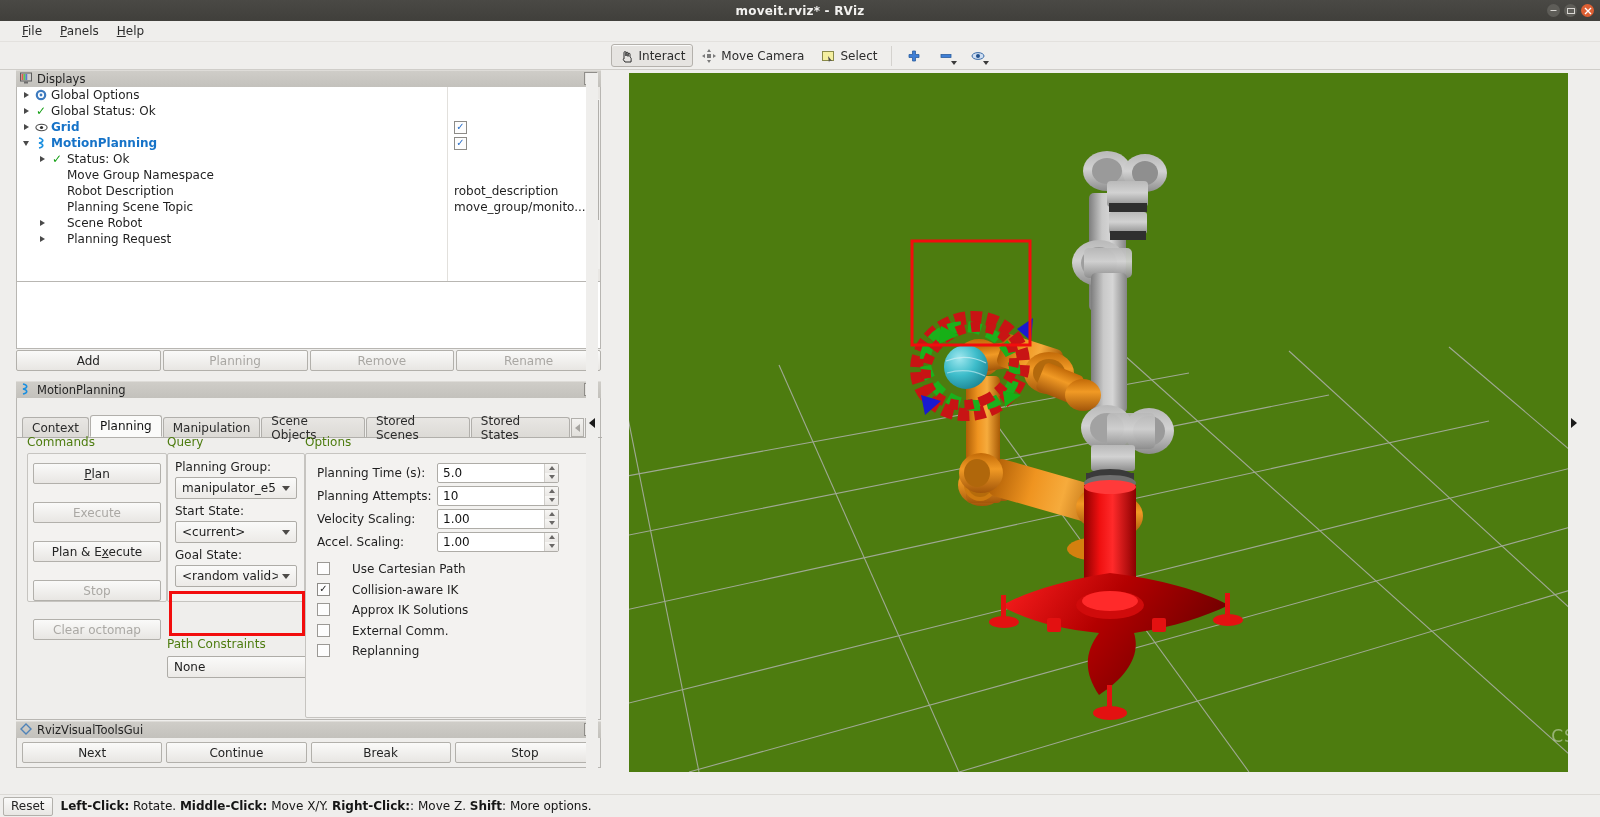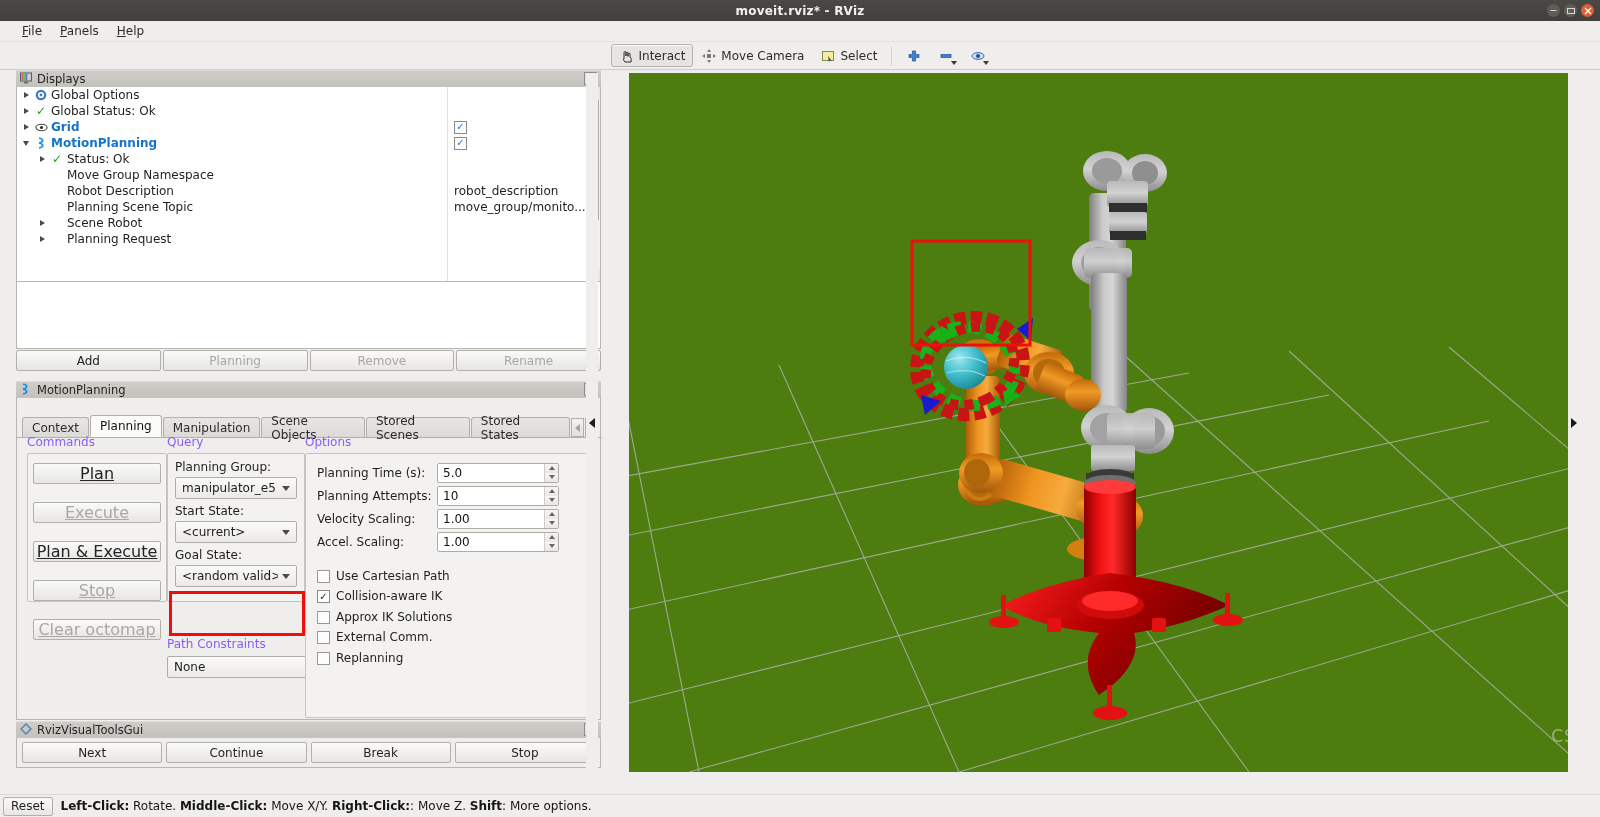--- a/index.html
+++ b/index.html
@@ -167,33 +167,33 @@
   }
   .tab-navs { margin-left: auto; display:flex; align-items:flex-end; padding-right:4px; gap:1px;}
   .tab-nav {
     width: 13px; height: 19px; display:flex; align-items:center; justify-content:center;
     background: linear-gradient(to bottom,#f3f2f0,#e2e0dc); border: 1px solid #b1afab;
   }
   .nav-l { width:0;height:0;border-top:4px solid transparent;border-bottom:4px solid transparent;border-right:5px solid #a6a4a0;}
   .nav-r { width:0;height:0;border-top:4px solid transparent;border-bottom:4px solid transparent;border-left:5px solid #2a2a2a;}
 
   .mp-cols { position: absolute; left: 0; top: 23px; width: 585px; height: 298px; }
-  .grp-label { font-size: 12px; color: #8b5cf6; }
+  .grp-label { font-size: 12px; color: #4d7c0f; }
   .groupbox { border: 1px solid #c6c4c0; background: #f3f2f0; border-radius: 2px; }
 
   .col-cmd { position: absolute; left: 10px; top: 14px; width: 140px; }
   .col-qry { position: absolute; left: 150px; top: 14px; width: 138px; }
   .col-opt { position: absolute; left: 288px; top: 14px; width: 288px; }
 
   .cmdbtn {
     width: 128px; height: 21px; margin: 0 auto 18px auto; display: flex;
     align-items: center; justify-content: center;
     background: linear-gradient(to bottom,#fafaf9,#e8e6e3);
     border: 1px solid #b2b0ab; border-radius: 2px;
-    font-size: 16px; color: #242424; text-decoration: underline;
+    font-size: 12px; color: #242424;
   }
   .cmdbtn.dis { color: #aaa8a4; }
   .cmdbtn u { text-decoration: underline; }
 
   .fld-label { font-size: 12px; color: #1f1f1f; margin-bottom: 3px; }
   .combo {
     height: 22px; background: linear-gradient(to bottom,#fafaf9,#eceae7);
     border: 1px solid #aeaca7; border-radius: 2px;
     display: flex; align-items: center; padding: 0 3px 0 6px;
     font-size: 12px; color: #1c1c1c;
@@ -208,21 +208,21 @@
     border: 1px solid #aeaca7; border-radius: 2px; align-items: center;
   }
   .spin .sv { flex: 1; padding-left: 5px; font-size: 12px; color: #111; }
   .spin .sb { width: 14px; height: 18px; border-left: 1px solid #cfcdc9;
     display: flex; flex-direction: column; }
   .spin .sb div { flex:1; display:flex; align-items:center; justify-content:center;
     background: linear-gradient(to bottom,#f7f6f4,#e9e7e4); }
   .su { width:0;height:0;border-left:3px solid transparent;border-right:3px solid transparent;border-bottom:4px solid #6a6866;}
   .sd { width:0;height:0;border-left:3px solid transparent;border-right:3px solid transparent;border-top:4px solid #6a6866;}
 
-  .chkrow { display: flex; align-items: flex-end; height: 20.5px; gap: 6px; }
+  .chkrow { display: flex; align-items: flex-start; height: 20.5px; gap: 22px; }
   .chkrow .cb {
     width: 13px; height: 13px; border: 1px solid #8d8b87; background: #fdfdfd;
     display: inline-flex; align-items: center; justify-content: center;
     font-size: 10px; color: #1d1d1d; line-height: 1;
   }
   .chkrow .cb.flat { border: 1px solid #9b9995; }
   .chkrow span.lb { font-size: 12px; color: #1f1f1f; }
 
   .redbox { position: absolute; border: 3px solid #f20d0d; }
 

